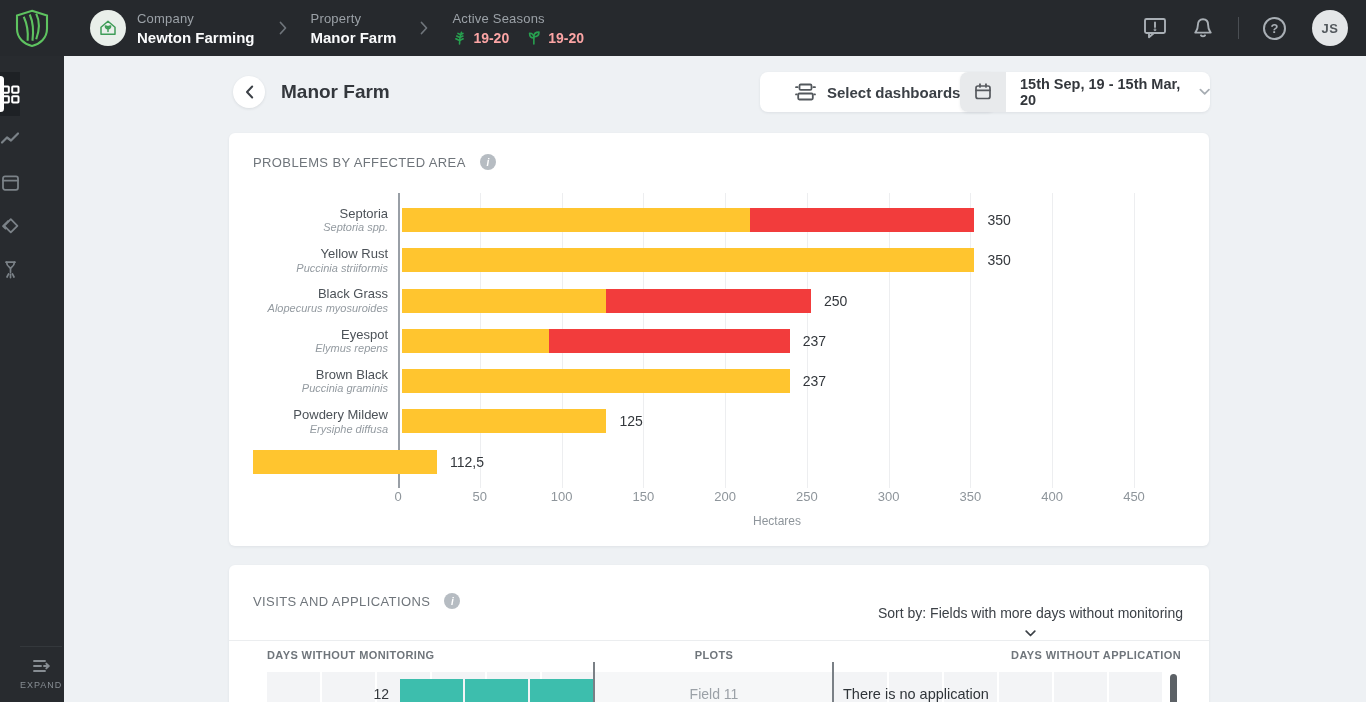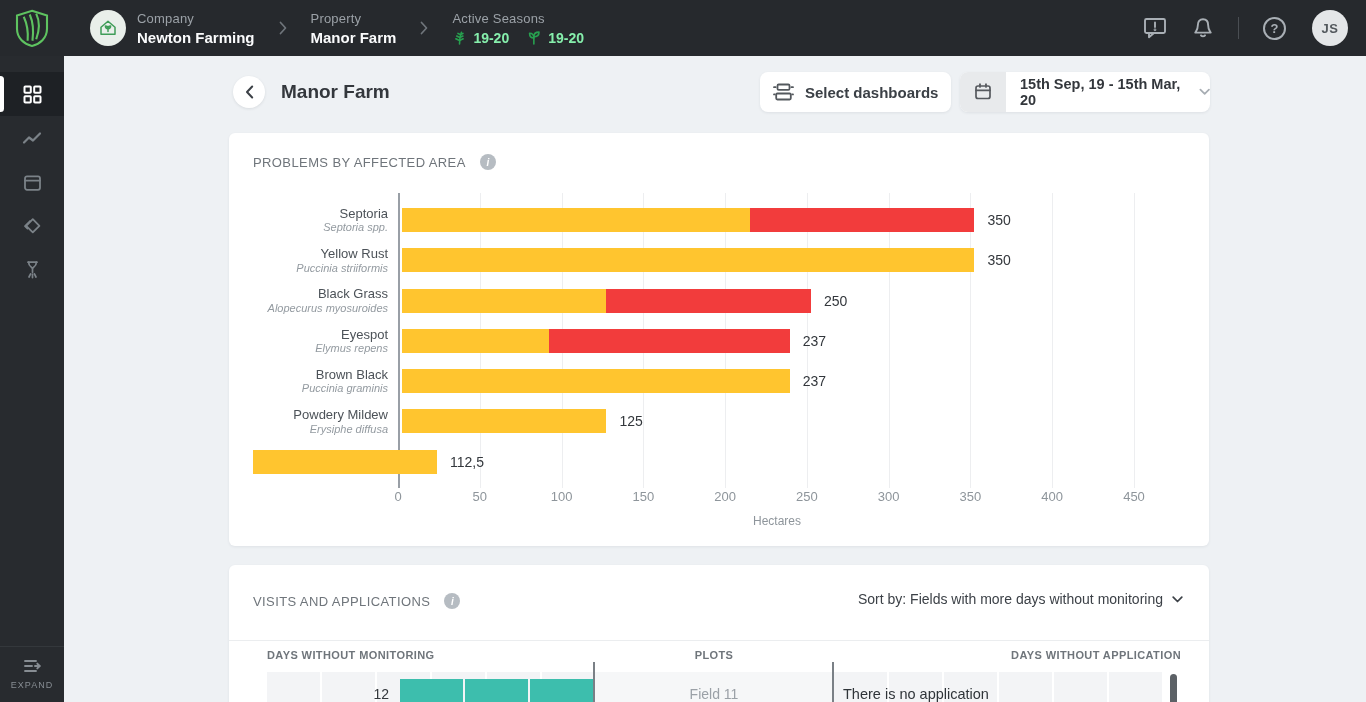--- a/index.html
+++ b/index.html
@@ -13,49 +13,49 @@
     background:#26292D; display:flex; align-items:center; z-index:10; }
   .logo-box { width:64px; height:56px; min-width:64px; display:flex; align-items:center; justify-content:center; background:#26292D; }
   .crumbs { display:flex; align-items:center; margin-left:26px; }
   .crumb-avatar { width:36px; height:36px; border-radius:50%; background:#E9EFEA;
     display:flex; align-items:center; justify-content:center; margin-right:11px; }
   .crumb { display:flex; flex-direction:column; gap:3px; }
   .crumb-label { font-size:13px; color:#9BA1A7; letter-spacing:.2px; }
   .crumb-value { font-size:15px; font-weight:bold; color:#FAFBFC; }
   .crumb-sep { margin:0 24px; display:flex; align-items:center; }
   .seasons-row { display:flex; align-items:center; gap:18px; margin-top:1px; }
-  .season { display:flex; align-items:center; gap:6px; font-size:14px; font-weight:bold; color:#86efac; }
+  .season { display:flex; align-items:center; gap:6px; font-size:14px; font-weight:bold; color:#fca5a5; }
   .top-actions { margin-left:auto; display:flex; align-items:center; gap:24px; padding-right:18px; }
   .icon-btn { display:flex; align-items:center; justify-content:center; cursor:pointer; color:#A9AFB5; }
   .v-divider { width:1px; height:22px; background:#4A4E53; }
   .help-circle { width:23px; height:23px; border:2px solid #A9AFB5; border-radius:50%;
     display:flex; align-items:center; justify-content:center; font-size:13px; font-weight:bold; color:#A9AFB5; }
   .user-avatar { width:36px; height:36px; border-radius:50%; background:#E4E6E8; color:#53585D;
     font-size:13px; font-weight:bold; letter-spacing:.5px; display:flex; align-items:center; justify-content:center; margin-left:2px; cursor:pointer; }
   
   .sidebar { position:absolute; top:56px; left:0; width:64px; height:646px; background:#282B2F;
-    z-index:9; display:flex; flex-direction:column; }
+    z-index:9; display:flex; flex-direction:row; }
   .side-items { margin-top:16px; display:flex; flex-direction:column; }
   .side-item { height:44px; display:flex; align-items:center; justify-content:center;
     color:#7B8288; position:relative; cursor:pointer; }
   .side-item.active { background:#1E2125; color:#FFFFFF; }
   .side-item.active::before { content:""; position:absolute; left:-3px; top:4px; width:7px; height:36px;
     background:#FFFFFF; border-radius:4px; }
   .expand-box { margin-top:auto; border-top:1px solid #34383C; padding:10px 0 12px;
     display:flex; flex-direction:column; align-items:center; gap:5px; color:#878D93; cursor:pointer; }
   .expand-label { font-size:9px; letter-spacing:1px; }
   
   .main { position:absolute; left:64px; top:56px; width:1302px; height:646px; }
   .toolbar { position:absolute; left:0; top:16px; width:100%; height:40px; }
   .back-btn { position:absolute; left:169px; top:4px; width:32px; height:32px; border-radius:50%;
     background:#FFFFFF; box-shadow:0 1px 3px rgba(30,40,50,.10); display:flex; align-items:center; justify-content:center; cursor:pointer; }
   .page-title { position:absolute; left:217px; top:0; height:40px; line-height:40px;
     font-size:19px; font-weight:bold; color:#33373C; }
   .select-dash { position:absolute; left:696px; top:0; height:40px; background:#FFFFFF; border-radius:8px;
-    display:flex; align-items:center; gap:11px; padding:0 13px; font-size:15px; font-weight:bold; color:#3B4046;
+    display:flex; align-items:center; gap:11px; padding:0 35px; font-size:15px; font-weight:bold; color:#3B4046;
     box-shadow:0 1px 3px rgba(30,40,50,.08); cursor:pointer; }
   .datepicker { position:absolute; left:896px; top:0; width:250px; height:40px; background:#FFFFFF;
     border-radius:8px; overflow:hidden; display:flex; align-items:stretch;
     box-shadow:0 1px 3px rgba(30,40,50,.08); cursor:pointer; }
   .datepicker .cal-seg { width:46px; background:#E8EAEC; display:flex; align-items:center; justify-content:center; }
   .datepicker .date-text { flex:1; display:flex; align-items:center; gap:8px; padding-left:14px;
     font-size:14.5px; font-weight:bold; color:#33373C; }
   
   .card { position:absolute; left:165px; width:980px; background:#FFFFFF; border-radius:6px;
     box-shadow:0 1px 3px rgba(31,41,51,.07); }
@@ -75,22 +75,22 @@
   .pname { font-size:13px; color:#4C5258; }
   .psci { font-size:11px; font-style:italic; color:#939AA0; }
   .ptrack { position:relative; width:736px; height:24px; display:flex; z-index:1; }
   .pseg { height:100%; }
   .pval { position:absolute; top:50%; transform:translateY(-50%); font-size:14px; color:#33373C; white-space:nowrap; }
   .pax { position:relative; margin-left:145px; width:736px; height:16px; margin-top:7px; }
   .tick { position:absolute; top:0; transform:translateX(-50%); font-size:13px; color:#8E959B; }
   .punit { margin-left:145px; width:758px; text-align:center; font-size:12px; color:#8E959B; margin-top:9px; }
   
   .card-visits { top:509px; height:240px; }
-  .sort-by { position:absolute; right:26px; top:26px; display:flex; align-items:center; gap:9px;
-    font-size:14px; color:#3C4147; cursor:pointer; }
+  .sort-by { position:absolute; right:26px; top:40px; display:flex; align-items:center; gap:9px;
+    font-size:14px; color:#3C4147; cursor:pointer;flex-direction:column; }
   .vdivider { position:absolute; left:0; right:0; top:75px; height:1px; background:#EBEDEF; }
   .th { position:absolute; top:84px; font-size:11px; font-weight:bold; letter-spacing:.4px; color:#6F757B; }
   .th-monitoring { left:38px; }
   .th-plots { left:366px; width:238px; text-align:center; }
   .th-application { right:28px; }
   .vrow { position:absolute; left:0; right:0; top:107px; height:44px; }
   .band { position:absolute; top:0; height:44px;
     background-image:repeating-linear-gradient(90deg,#F3F4F6 0px,#F3F4F6 53px,#FFFFFF 53px,#FFFFFF 55px); }
   .band-left { left:38px; width:327px; }
   .band-right { left:605px; width:329px; }

